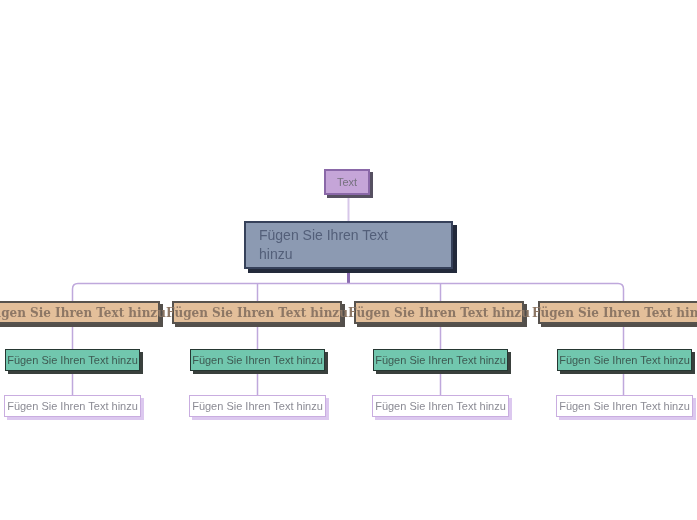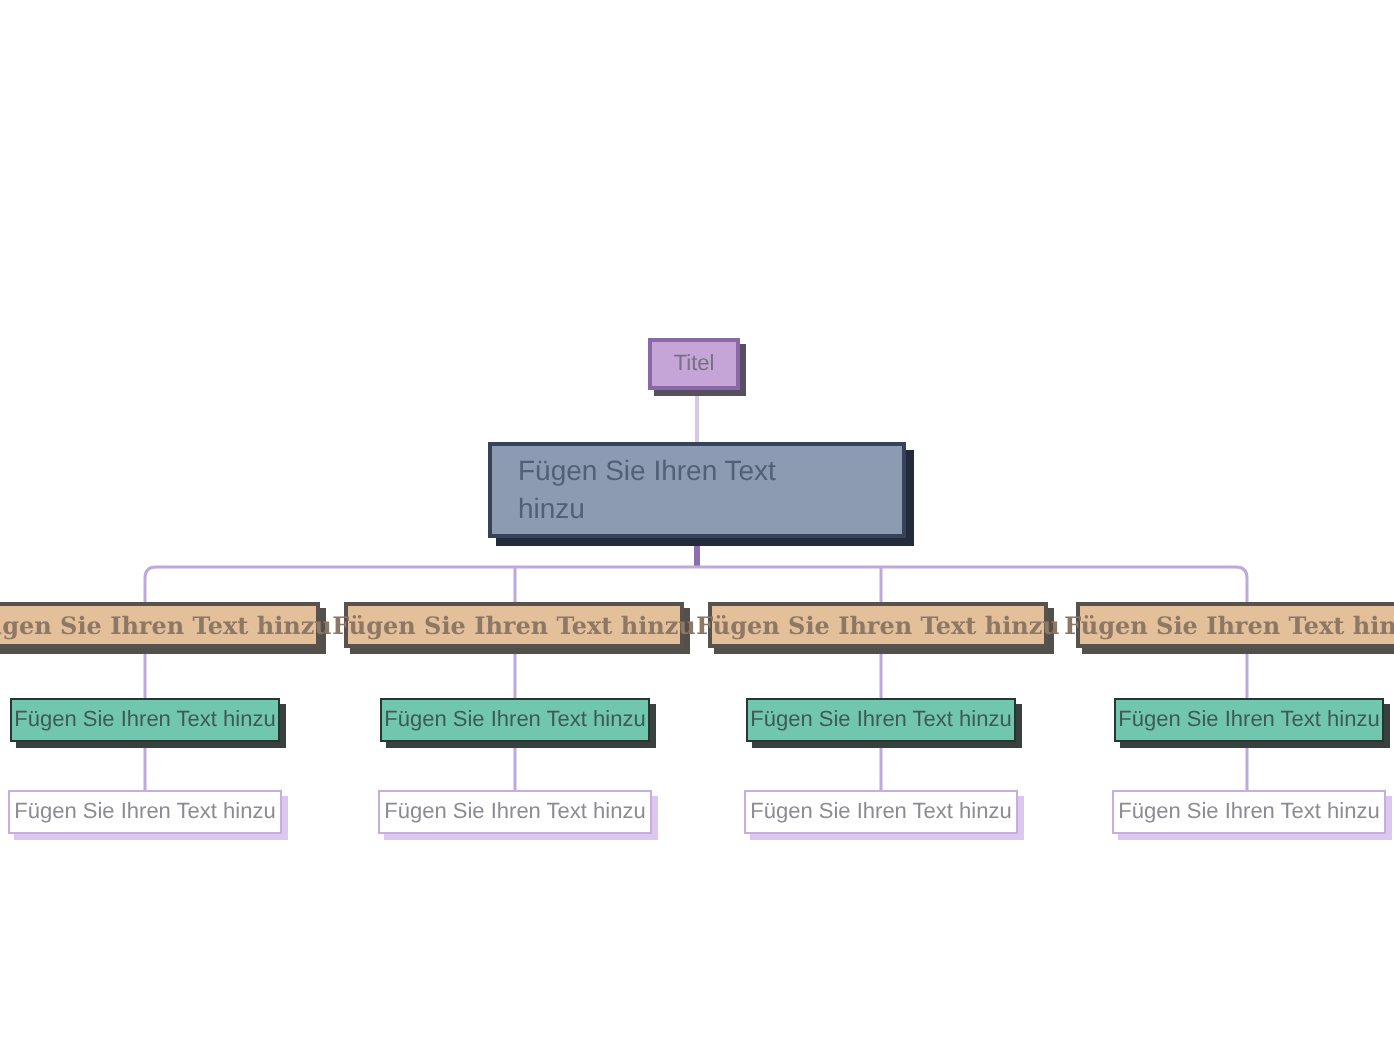--- a/index.html
+++ b/index.html
@@ -104,21 +104,21 @@
     <path d="M 257.5 283.5 L 257.5 302" stroke="#bfa8dc" stroke-width="1.5" fill="none"></path>
     <path d="M 440.5 283.5 L 440.5 302" stroke="#bfa8dc" stroke-width="1.5" fill="none"></path>
 
     <path d="M 72.5 324 L 72.5 350 M 72.5 371 L 72.5 396" stroke="#bfa8dc" stroke-width="1.5" fill="none"></path>
     <path d="M 257.5 324 L 257.5 350 M 257.5 371 L 257.5 396" stroke="#bfa8dc" stroke-width="1.5" fill="none"></path>
     <path d="M 440.5 324 L 440.5 350 M 440.5 371 L 440.5 396" stroke="#bfa8dc" stroke-width="1.5" fill="none"></path>
     <path d="M 623.5 324 L 623.5 350 M 623.5 371 L 623.5 396" stroke="#bfa8dc" stroke-width="1.5" fill="none"></path>
   </svg>
 
   <div class="node node-title">
-    <span>Titel</span>
+    <span>Text</span>
   </div>
 
   <div class="node node-root">
     <span class="wrap">Fügen Sie Ihren Text hinzu</span>
   </div>
 
   <div class="node node-l1 c1">
     <span>Fügen Sie Ihren Text hinzu</span>
   </div>
   <div class="node node-l2 c1">

